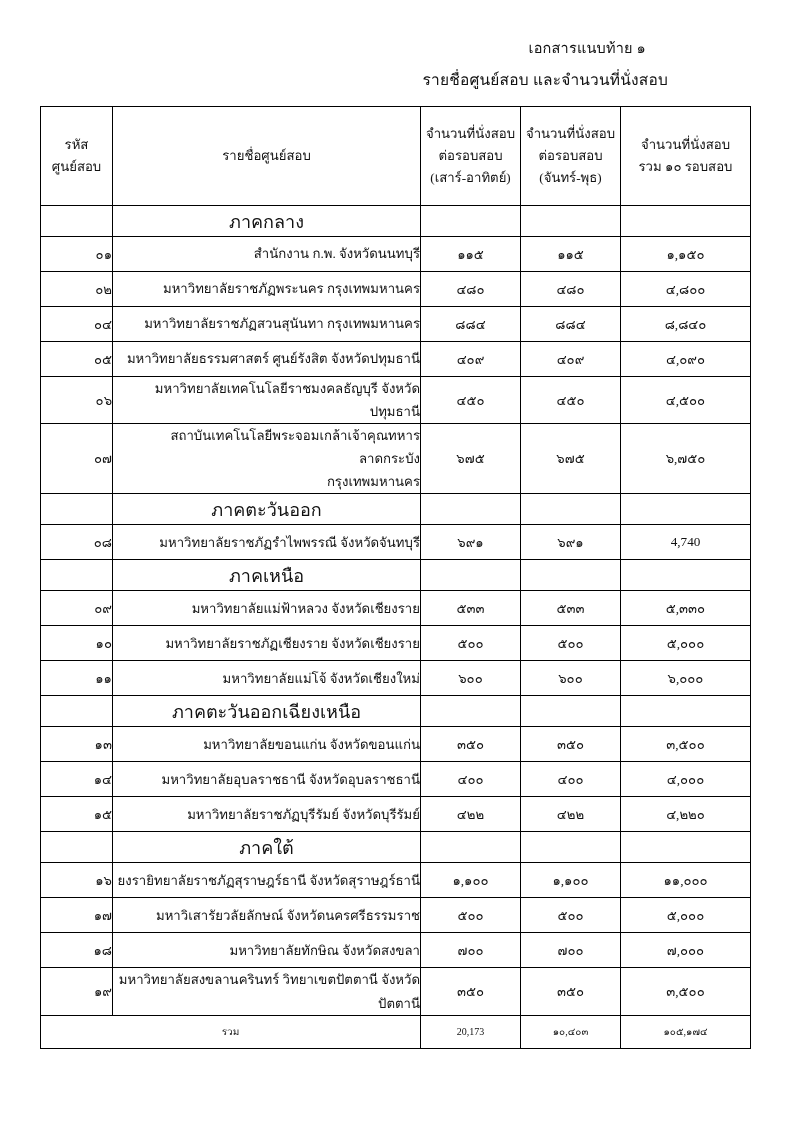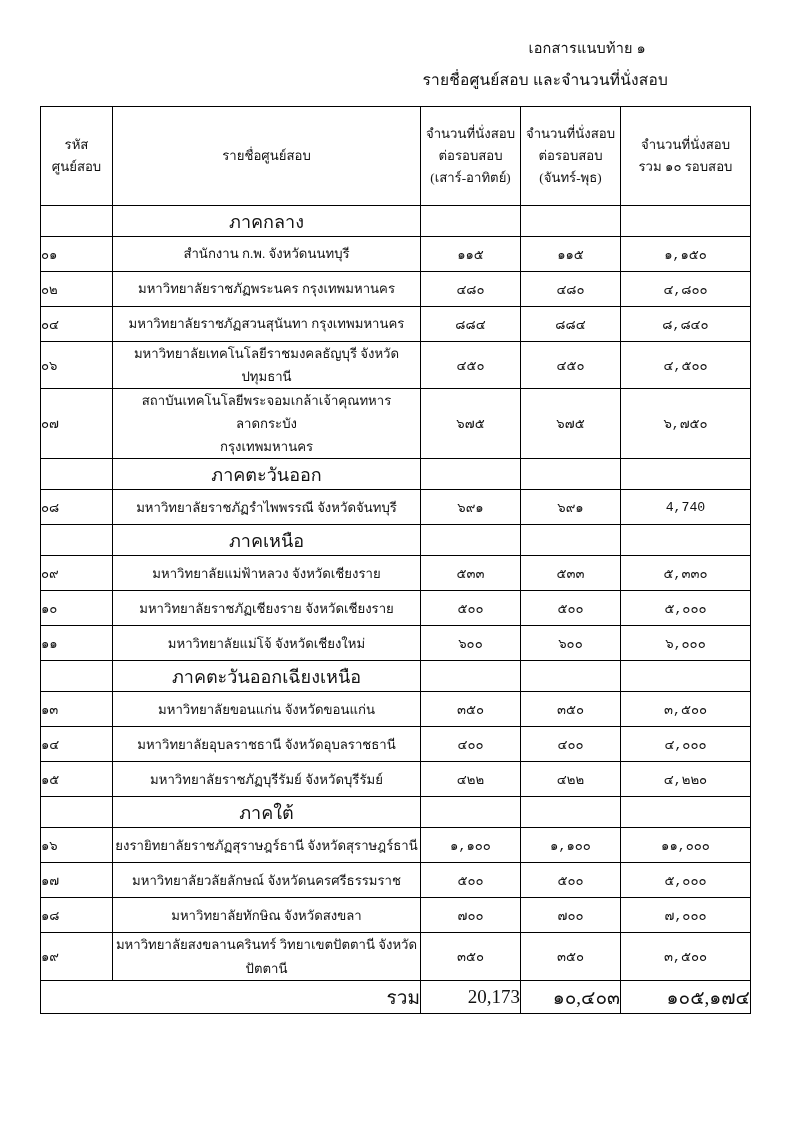--- a/index.html
+++ b/index.html
@@ -57,50 +57,49 @@
 
   thead td {
     text-align: center;
     height: 98px;
     line-height: 1.65;
     padding: 4px 3px;
   }
   thead td .hl { display: block; white-space: nowrap; }
 
   td.code-cell {
-    text-align: left;
+    text-align: right;
     height: 34px;
     font-size: 13.2px;
     margin-left: 13px;
   }
   td.name-cell {
-    text-align: center;
+    text-align: right;
     padding-left: 9px;
     padding-right: 4px;
     height: 34px;
     font-size: 13.2px;
     line-height: 1.75;
     margin-top: 19px;
   }
   td.num-cell {
     text-align: center;
     height: 34px;
     font-size: 13.2px;
-    font-family: Liberation Mono, monospace;
   }
   tr.region-row td.region-cell {
     text-align: center;
     height: 30px;
     font-size: 18px;
   }
   tr.tall-row td { height: 56px; }
   tr.total-row td {
     height: 32px;
-    text-align: right;
-    font-size: 19px;
+    text-align: center;
+    font-size: 10px;
     margin-top: 48px;
   }
 </style>
 </head>
 <body>
 
 <div class="page">
 
   <div class="doc-header">เอกสารแนบท้าย ๑</div>
 
@@ -162,20 +161,27 @@
           <td class="num-cell">๔,๘๐๐</td>
         </tr>
         <tr>
           <td class="code-cell">๐๔</td>
           <td class="name-cell">มหาวิทยาลัยราชภัฏสวนสุนันทา  กรุงเทพมหานคร</td>
           <td class="num-cell">๘๘๔</td>
           <td class="num-cell">๘๘๔</td>
           <td class="num-cell">๘,๘๔๐</td>
         </tr>
         <tr>
+          <td class="code-cell">๐๕</td>
+          <td class="name-cell">มหาวิทยาลัยธรรมศาสตร์ ศูนย์รังสิต  จังหวัดปทุมธานี</td>
+          <td class="num-cell">๔๐๙</td>
+          <td class="num-cell">๔๐๙</td>
+          <td class="num-cell">๔,๐๙๐</td>
+        </tr>
+        <tr>
           <td class="code-cell">๐๖</td>
           <td class="name-cell">มหาวิทยาลัยเทคโนโลยีราชมงคลธัญบุรี จังหวัดปทุมธานี</td>
           <td class="num-cell">๔๕๐</td>
           <td class="num-cell">๔๕๐</td>
           <td class="num-cell">๔,๕๐๐</td>
         </tr>
         <tr class="tall-row">
           <td class="code-cell">๐๗</td>
           <td class="name-cell">
             <div>สถาบันเทคโนโลยีพระจอมเกล้าเจ้าคุณทหารลาดกระบัง</div>
@@ -264,21 +270,21 @@
         </tr>
         <tr>
           <td class="code-cell">๑๖</td>
           <td class="name-cell">ยงรายิทยาลัยราชภัฏสุราษฎร์ธานี  จังหวัดสุราษฎร์ธานี</td>
           <td class="num-cell">๑,๑๐๐</td>
           <td class="num-cell">๑,๑๐๐</td>
           <td class="num-cell">๑๑,๐๐๐</td>
         </tr>
         <tr>
           <td class="code-cell">๑๗</td>
-          <td class="name-cell">มหาวิทยาลัยวลัยลักษณ์  จังหวัดนครศรีธรรมราช</td>
+          <td class="name-cell">มหาวิเสารัยวลัยลักษณ์  จังหวัดนครศรีธรรมราช</td>
           <td class="num-cell">๕๐๐</td>
           <td class="num-cell">๕๐๐</td>
           <td class="num-cell">๕,๐๐๐</td>
         </tr>
         <tr>
           <td class="code-cell">๑๘</td>
           <td class="name-cell">มหาวิทยาลัยทักษิณ  จังหวัดสงขลา</td>
           <td class="num-cell">๗๐๐</td>
           <td class="num-cell">๗๐๐</td>
           <td class="num-cell">๗,๐๐๐</td>

